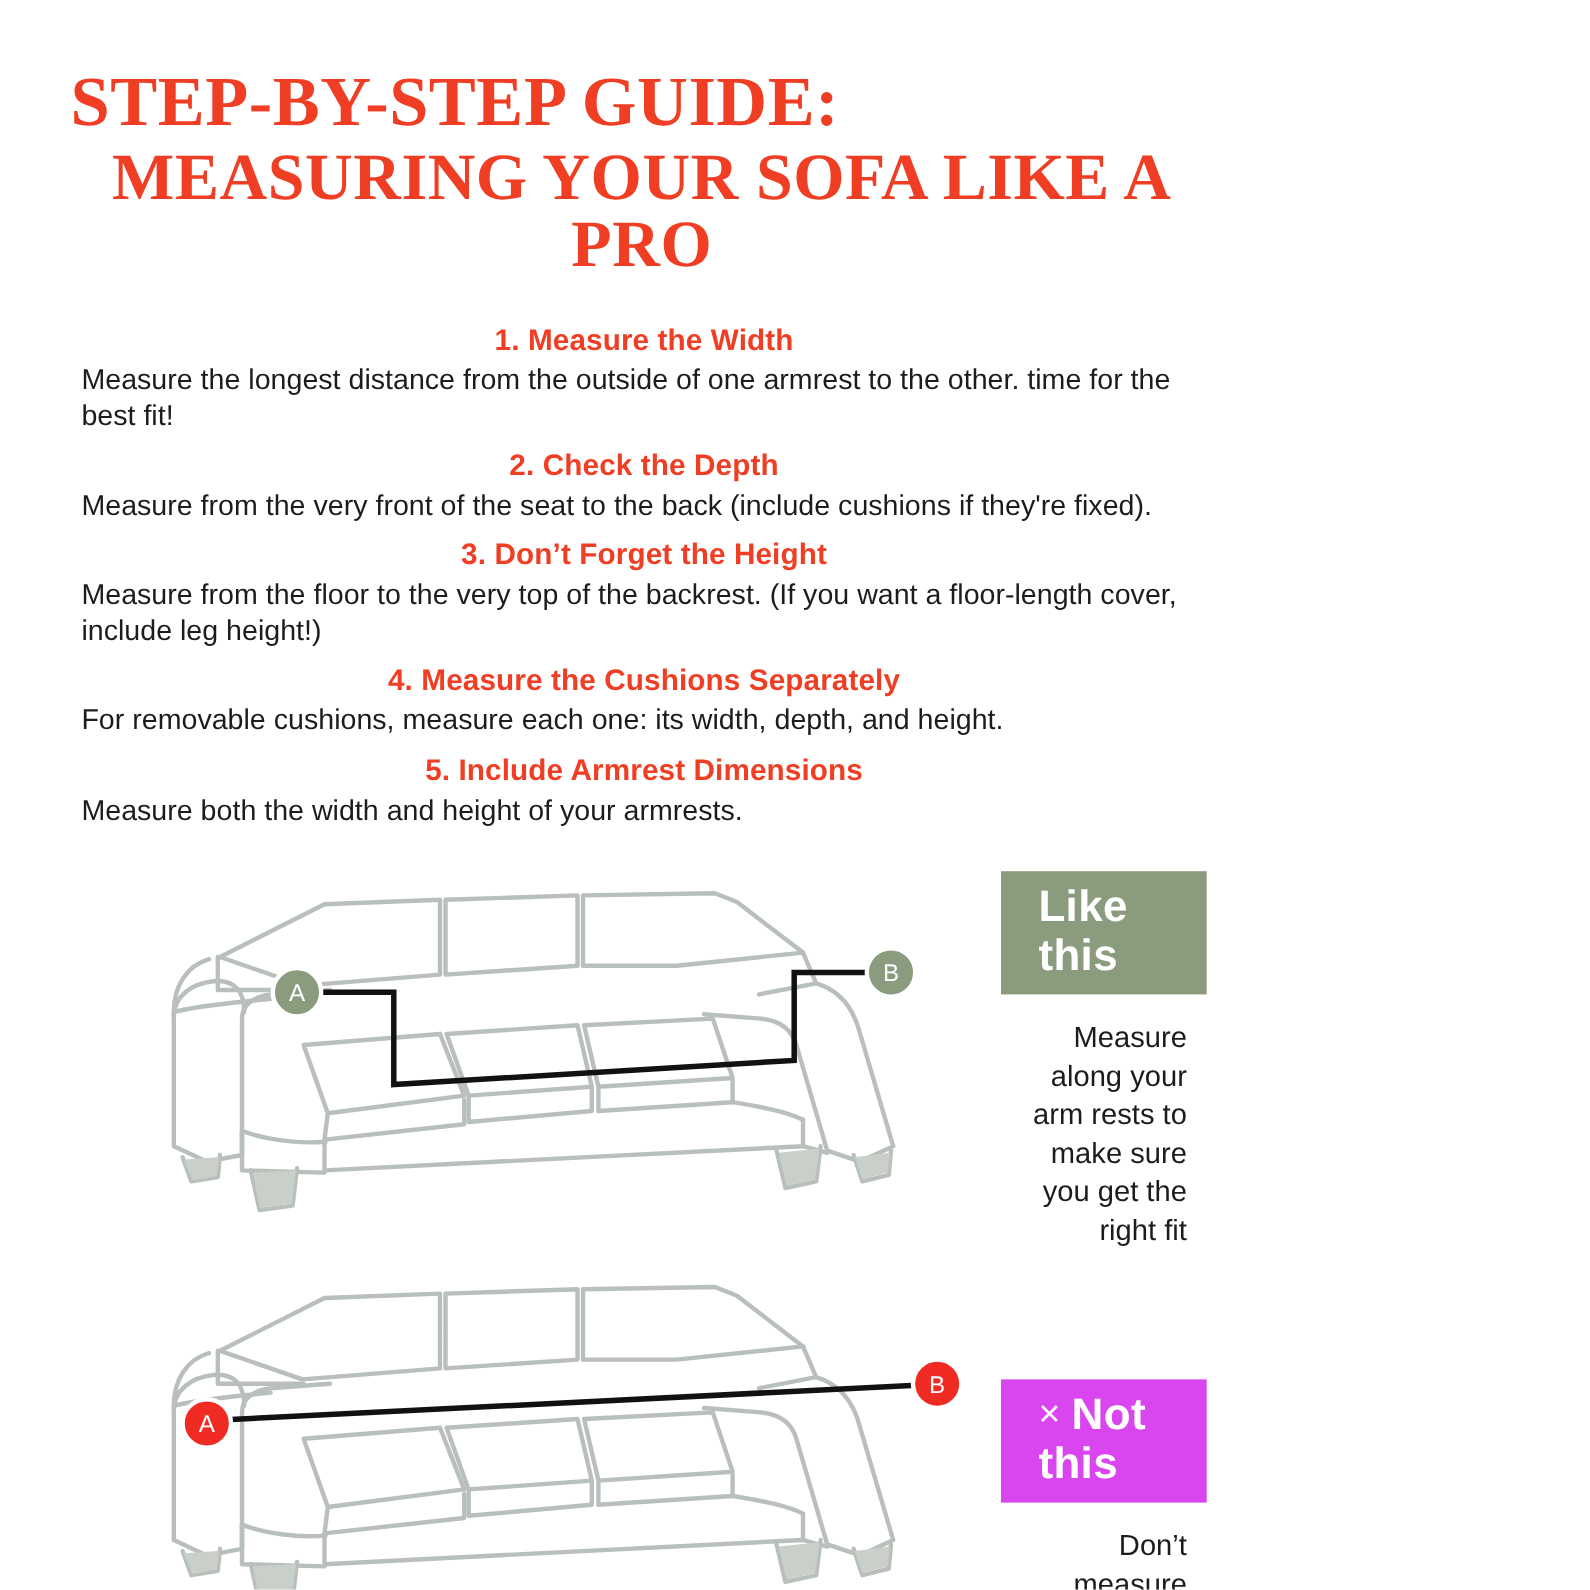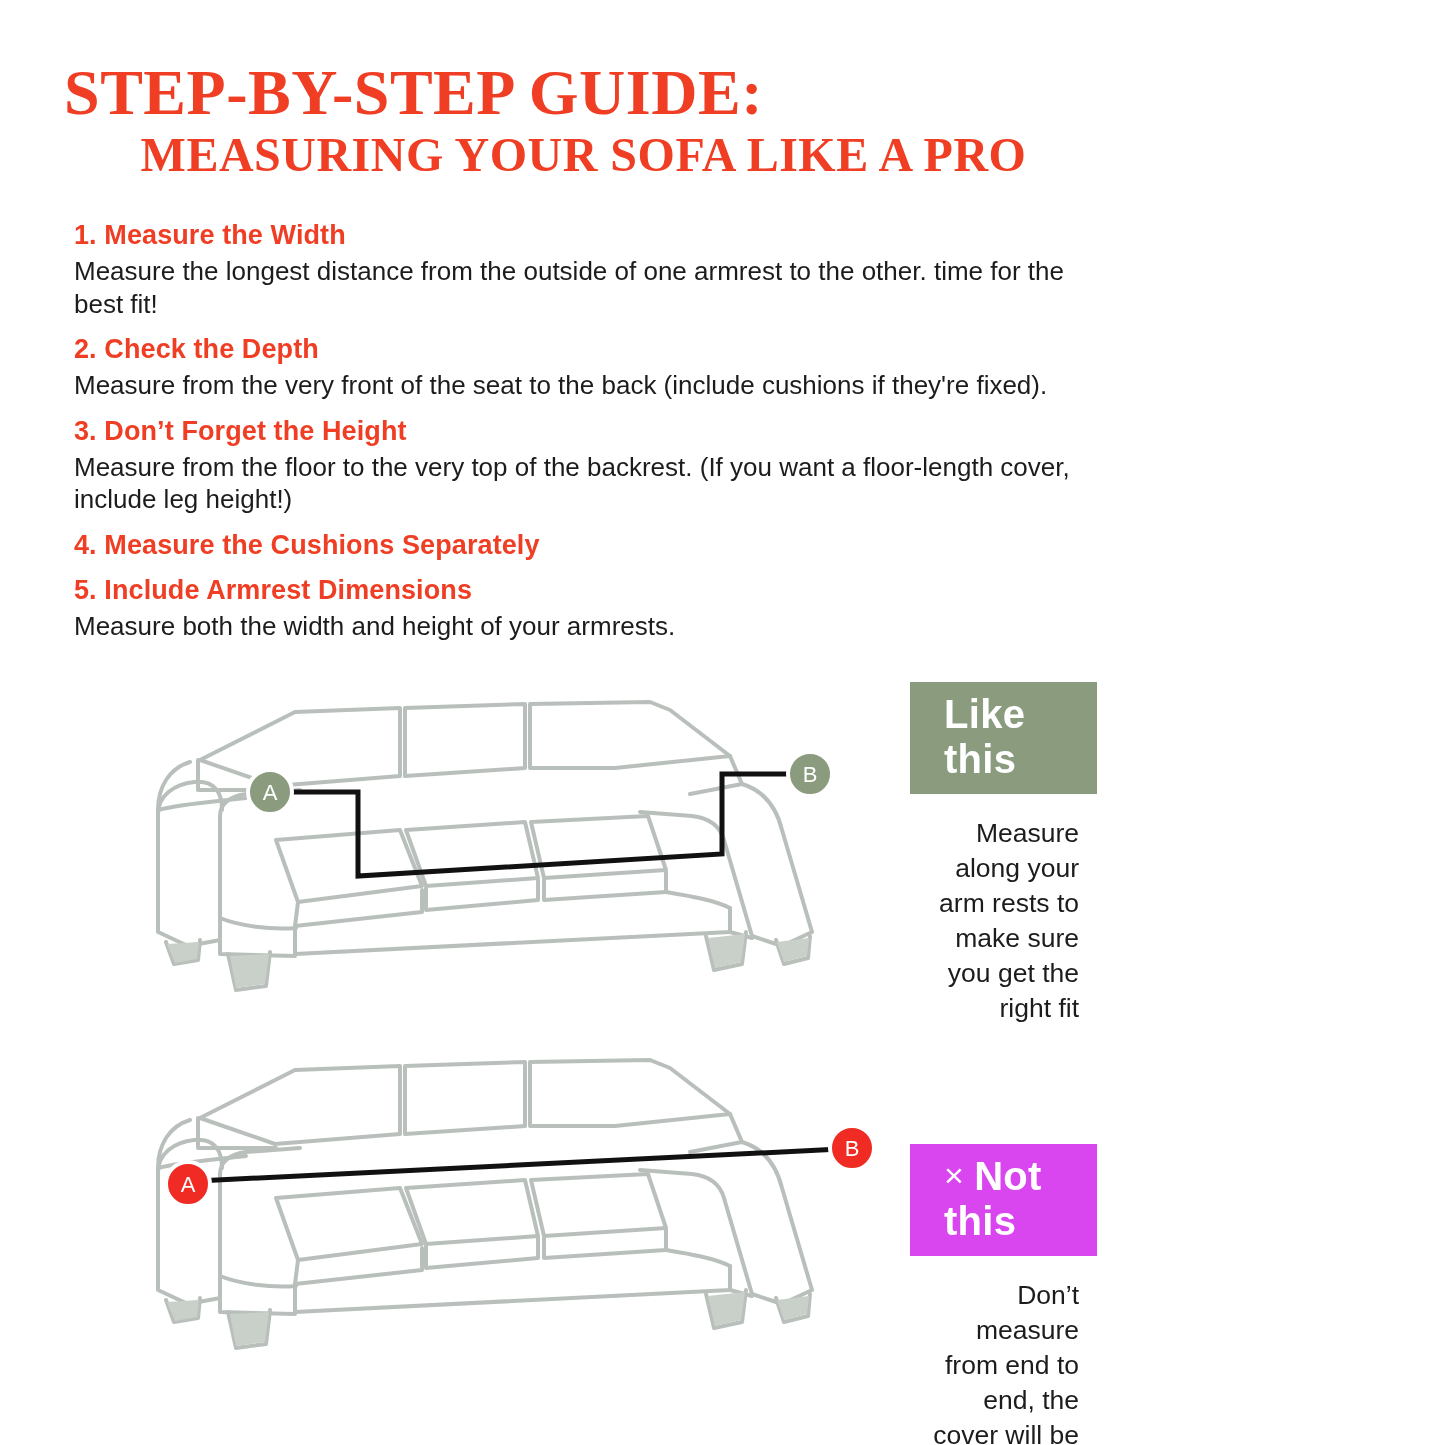--- a/index.html
+++ b/index.html
@@ -30,38 +30,39 @@
     font-weight: bold;
     letter-spacing: 0.5px;
     line-height: 1.02;
   }
   .title-line1 {
     font-size: 64px;
     text-transform: uppercase;
     margin-left: -340px;
   }
   .title-line2 {
-    font-size: 48px;
+    font-size: 60px;
     text-transform: uppercase;
     margin-top: 6px;
   }
 
   
   .steps {
     margin-top: 40px;
   }
   .step {
     margin-bottom: 14px;
   }
   .step-heading {
     color: #ef3e23;
     font-size: 27px;
     font-weight: bold;
     margin: 0 0 4px 4px;
     letter-spacing: 0.1px;
+    text-align: center;
   }
   .step-text {
     font-size: 26px;
     color: #1c1c1c;
     margin: 0 0 0 4px;
     line-height: 1.25;
   }
 
   
   .panels {
@@ -134,20 +135,21 @@
     <div class="step">
       <div class="step-heading">2. Check the Depth</div>
       <div class="step-text">Measure from the very front of the seat to the back (include cushions if they're fixed).</div>
     </div>
     <div class="step">
       <div class="step-heading">3.  Don’t Forget the Height</div>
       <div class="step-text">Measure from the floor to the very top of the backrest. (If you want a floor-length cover, include leg height!)</div>
     </div>
     <div class="step">
       <div class="step-heading">4. Measure the Cushions Separately</div>
+      <div class="step-text">For removable cushions, measure each one: its width, depth, and height.</div>
     </div>
     <div class="step">
       <div class="step-heading">5. Include Armrest Dimensions</div>
       <div class="step-text">Measure both the width and height of your armrests.</div>
     </div>
   </div>
 
   <div class="panels">
 
     <div class="sofas-col">

